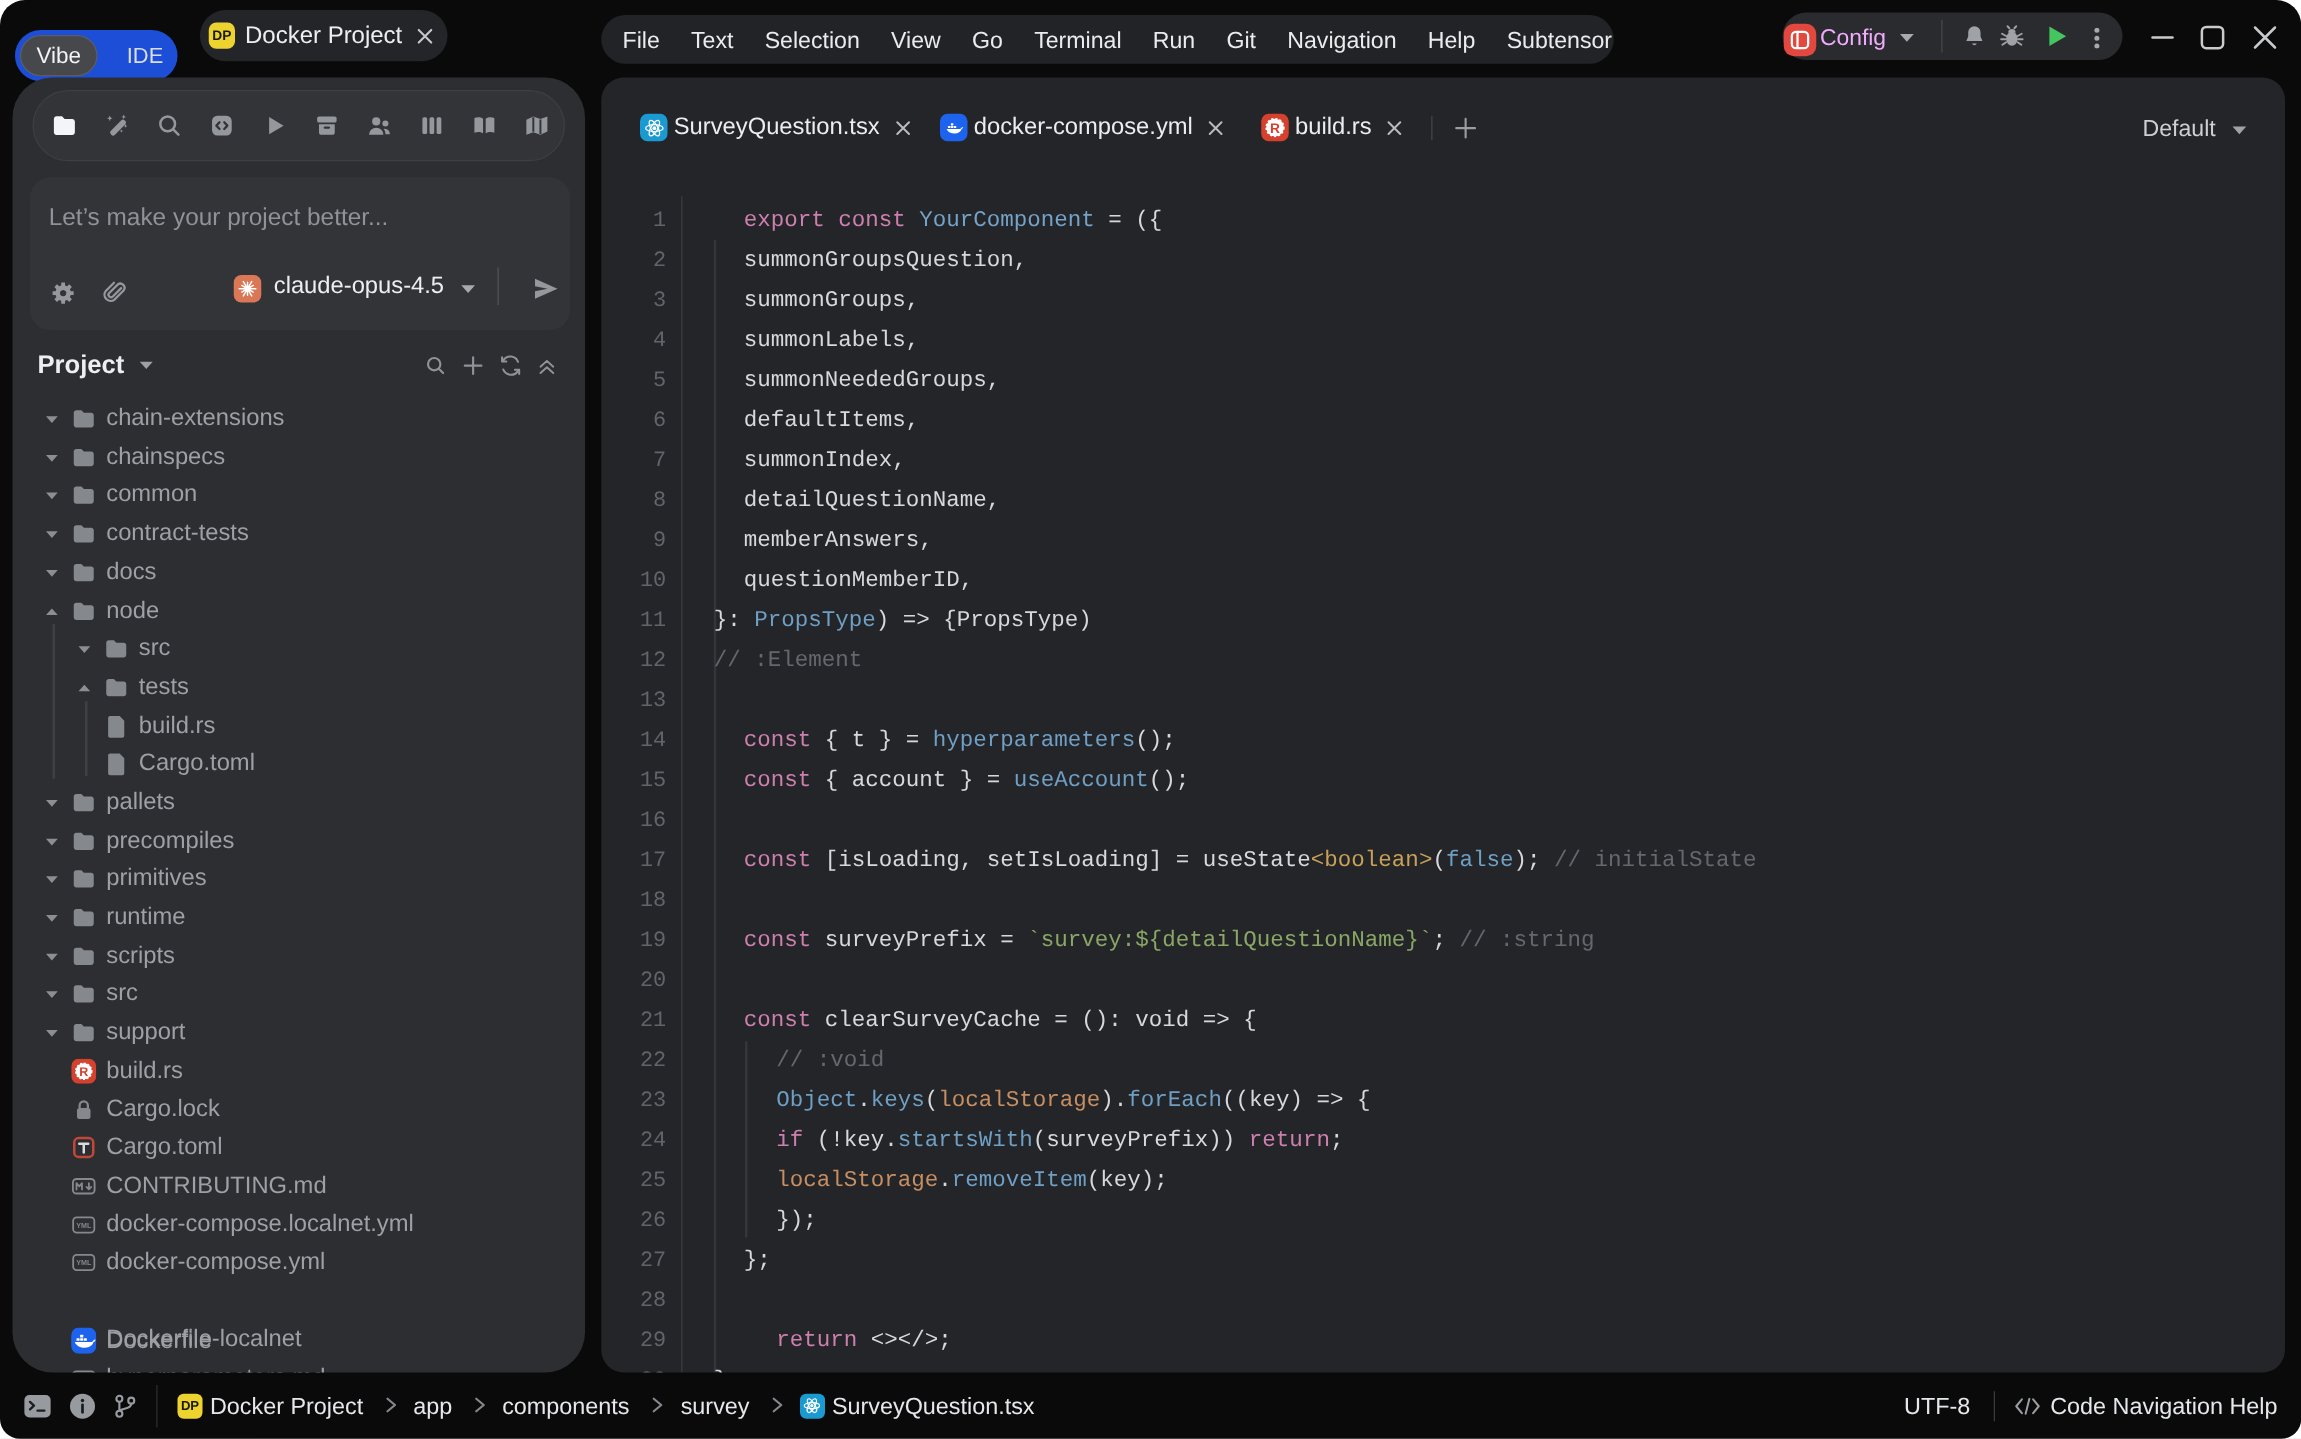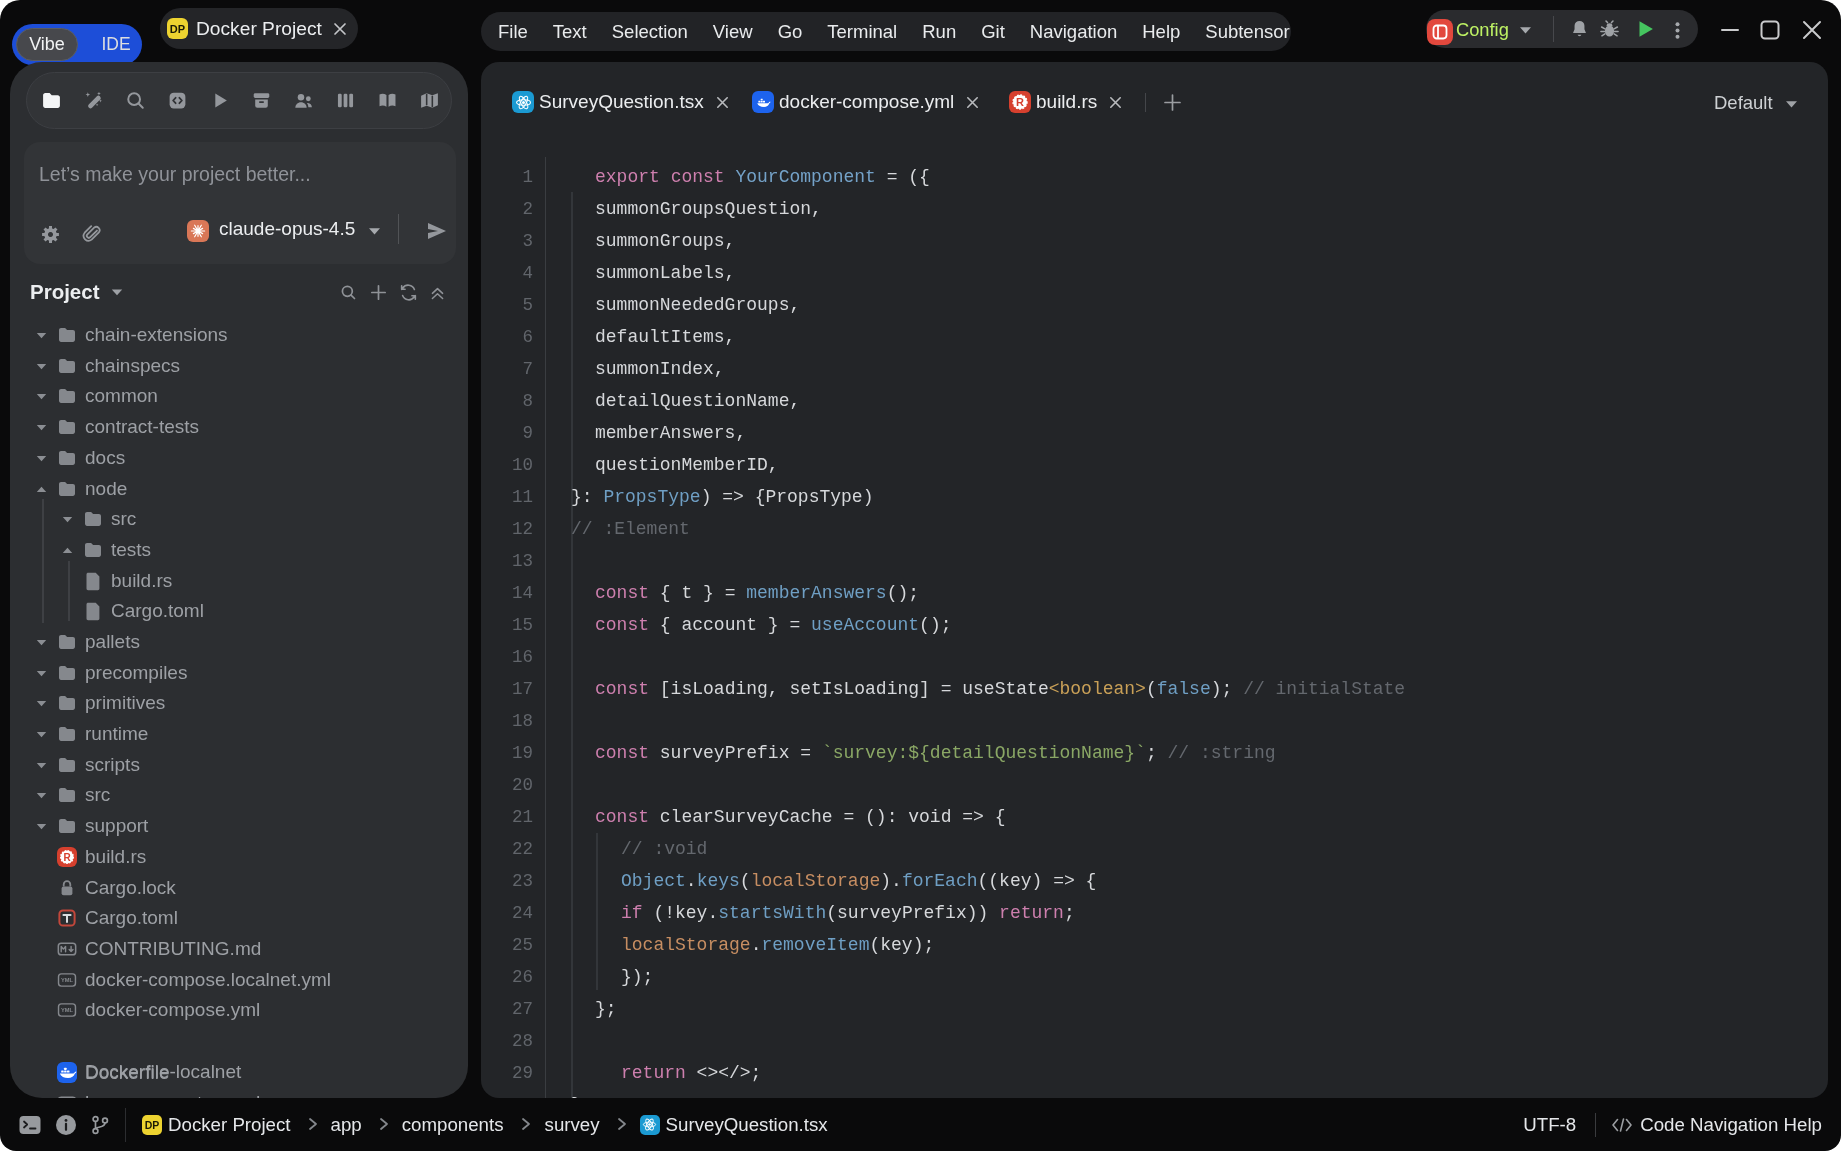--- a/index.html
+++ b/index.html
@@ -95,21 +95,21 @@
       <span>Help</span>
       <span>Subtensor</span>
   </div>
   <div class="abs cfgbar">
     <div class="abs" style="left:1px;top:9px;width:26px;height:26px;border-radius:8px;background:#e2483d;display:flex;align-items:center;justify-content:center">
       <svg width="16" height="16" viewBox="0 0 16 16">
           <rect x="1.5" y="1.5" width="13" height="13" rx="3.2" stroke="#fff" stroke-width="1.8" fill="none"></rect>
           <path d="M6 1.5v13" stroke="#fff" stroke-width="1.8"></path>
         </svg>
     </div>
-    <div class="abs" style="left:30px;top:9px;color:#bef264;font-size:18.3px">Config</div>
+    <div class="abs" style="left:30px;top:9px;color:#f0abfc;font-size:18.3px">Config</div>
     <svg class="abs" style="left:93px;top:16px" width="13" height="8" viewBox="0 0 13 8">
         <path d="M1 1.2h11L6.5 7.4z" fill="#a6a9ad"></path>
       </svg>
     <div class="abs" style="left:127px;top:6px;width:1px;height:26px;background:#47484c"></div>
     <svg class="abs" style="left:144px;top:9px" width="19" height="20" viewBox="0 0 20 21">
         <path d="M10 2a5.2 5.2 0 00-5.2 5.2v3.6L3.2 14.6h13.6l-1.6-3.8V7.2A5.2 5.2 0 0010 2z" fill="#9fa2a6"></path>
         <path d="M8 16.6a2.1 2.1 0 004 0z" fill="#9fa2a6"></path>
       </svg>
     <svg class="abs" style="left:173px;top:9px" width="21" height="21" viewBox="0 0 21 21">
         <g fill="#9fa2a6">
@@ -671,21 +671,21 @@
 <div class="i1">summonLabels,</div>
 <div class="i1">summonNeededGroups,</div>
 <div class="i1">defaultItems,</div>
 <div class="i1">summonIndex,</div>
 <div class="i1">detailQuestionName,</div>
 <div class="i1">memberAnswers,</div>
 <div class="i1">questionMemberID,</div>
 <div>}: <span class="b">PropsType</span>) =&gt; {PropsType)</div>
 <div class="i1b"><span class="c">// :Element</span></div>
 <div></div>
-<div class="i1"><span class="k">const</span> { t } = <span class="b">memberAnswers</span>();</div>
+<div class="i1"><span class="k">const</span> { t } = <span class="b">hyperparameters</span>();</div>
 <div class="i1"><span class="k">const</span> { account } = <span class="b">useAccount</span>();</div>
 <div></div>
 <div class="i1"><span class="k">const</span> [isLoading, setIsLoading] = useState<span class="y">&lt;boolean&gt;</span>(<span class="b">false</span>); <span class="c">// initialState</span></div>
 <div></div>
 <div class="i1"><span class="k">const</span> surveyPrefix = <span class="g">`survey:${detailQuestionName}`</span>; <span class="c">// :string</span></div>
 <div></div>
 <div class="i1"><span class="k">const</span> clearSurveyCache = (): void =&gt; {</div>
 <div class="i2"><span class="c">// :void</span></div>
 <div class="i2"><span class="b">Object</span>.<span class="b">keys</span>(<span class="o">localStorage</span>).<span class="b">forEach</span>((key) =&gt; {</div>
 <div class="i2"><span class="k">if</span> (!key.<span class="b">startsWith</span>(surveyPrefix)) <span class="k">return</span>;</div>

